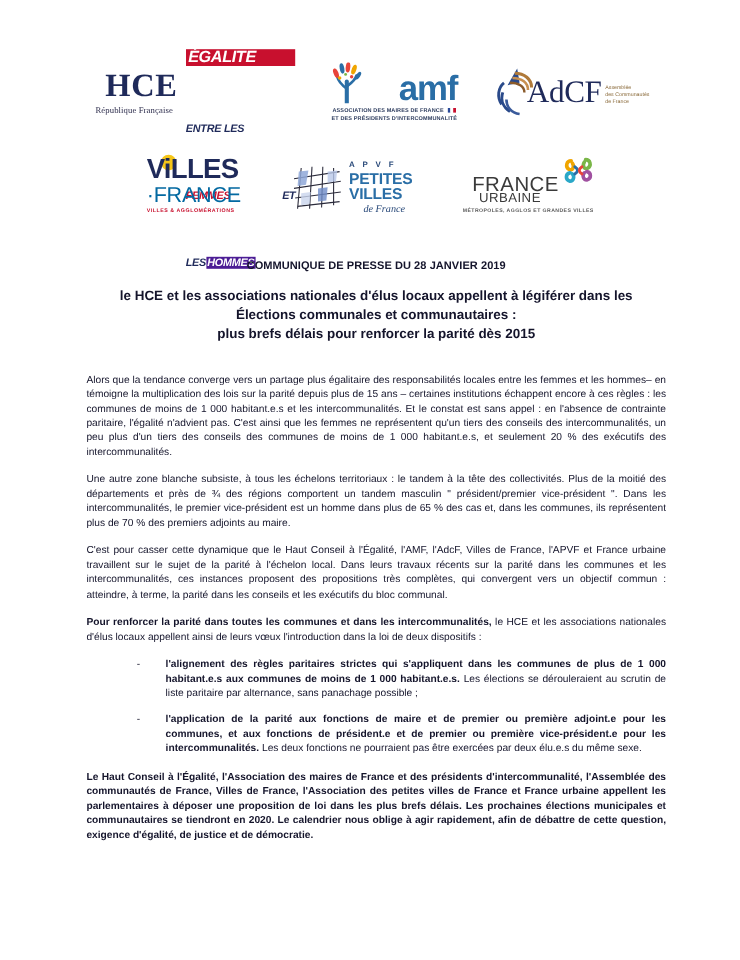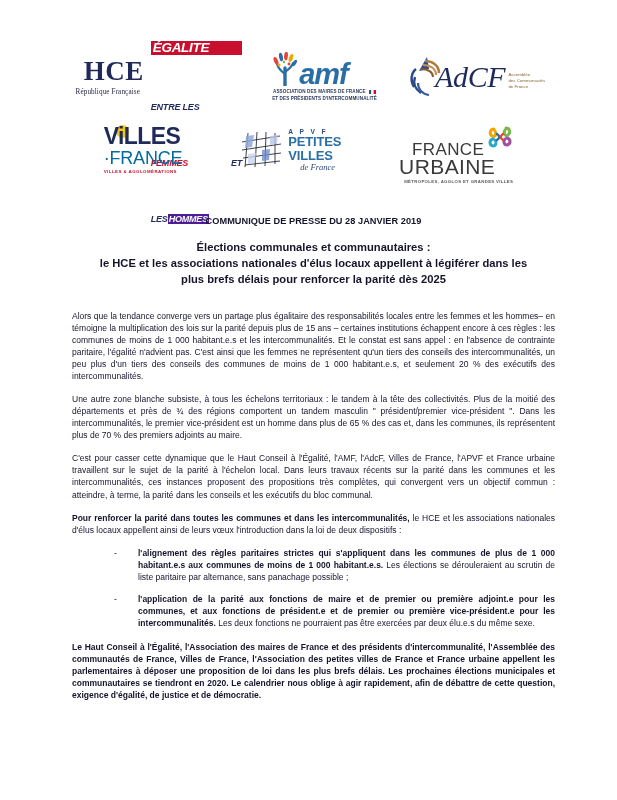--- a/index.html
+++ b/index.html
@@ -25,21 +25,21 @@
   
   .logo-banner {
     padding: 40px 40px 8px 40px;
   }
   .logo-row {
     display: flex;
     align-items: center;
     justify-content: center;
   }
   .logo-row-1 { gap: 30px; height: 74px; }
-  .logo-row-2 { gap: 58px; height: 56px; margin-top: 8px; }
+  .logo-row-2 { gap: 42px; height: 56px; margin-top: 8px; align-items: flex-end; }
   .logo-cell {
     display: flex;
     align-items: center;
     justify-content: center;
   }
 
   
   .hce-logo { display: flex; align-items: center; gap: 7px; }
   .hce-left { text-align: center; }
   .hce-mark {
@@ -102,21 +102,21 @@
     font-size: 9px; margin-top: 0px; letter-spacing: -0.2px;
   }
   .hce-l6 .blue { color: #1f2a5a; }
   .hce-l6 .redbox {
     background: #4c1d95; color: #ffffff; padding: 0 1px;
   }
 
   
   .amf-logo { text-align: center; }
   .amf-main {
-    display: flex; align-items: flex-end; justify-content: flex-start; gap: 1px; font-style: italic;
+    display: flex; align-items: flex-end; justify-content: space-between; gap: 1px;
   }
   .amf-tree { width: 26px; height: 34px; }
   .amf-word {
     font-family: "Liberation Sans", sans-serif;
     font-weight: bold;
     font-size: 29px;
     color: #2a6ea6;
     line-height: 0.85;
     letter-spacing: -1px;
   }
@@ -131,25 +131,24 @@
   .amf-flag { display: inline-block; width: 7px; height: 4px; vertical-align: middle; margin-left: 2px;}
 
   
   .adcf-logo { display: flex; align-items: center; position: relative; }
   .adcf-swirl { width: 34px; height: 44px; }
   .adcf-txt {
     display: flex; align-items: flex-end; margin-left: -6px;
   }
   .adcf-word {
     font-family: "Liberation Serif", serif;
-    font-size: 30px;
+    font-size: 26px;
     color: #1f2a5a;
     line-height: 1;
     letter-spacing: -0.3px;
-    font-style: italic;
   }
   .adcf-sub {
     font-family: "Liberation Sans", sans-serif;
     font-size: 4.4px;
     color: #8a6a3a;
     line-height: 1.4;
     margin-left: 3px;
     margin-bottom: 2px;
   }
 
@@ -224,26 +223,26 @@
     font-family: "Liberation Sans", sans-serif;
     font-size: 17px;
     color: #3a3a3a;
     letter-spacing: 0.4px;
     line-height: 1;
     margin-top: 24px;
   }
   .fu-knot { width: 26px; height: 24px; }
   .fu-w2 {
     font-family: "Liberation Sans", sans-serif;
-    font-size: 21px;
+    font-size: 11px;
     color: #3a3a3a;
     letter-spacing: 0.4px;
     line-height: 1;
     margin-top: -2px;
-    margin-right: 18px;
+    margin-right: 44px;
   }
   .fu-sub {
     font-size: 4.3px;
     font-weight: bold;
     color: #5a5a5a;
     letter-spacing: 0.35px;
     margin-top: 2px;
   }
 
   
@@ -458,23 +457,23 @@
       </div>
 
     </div>
   </div>
 
   <div class="doc">
 
     <div class="kicker">COMMUNIQUE DE PRESSE DU 28 JANVIER 2019</div>
 
     <div class="headline">
+      <div>le HCE et les associations nationales d'élus locaux appellent à légiférer dans les</div>
       <div>Élections communales et communautaires :</div>
-      <div>le HCE et les associations nationales d'élus locaux appellent à légiférer dans les</div>
-      <div>plus brefs délais pour renforcer la parité dès 2025</div>
+      <div>plus brefs délais pour renforcer la parité dès 2015</div>
     </div>
 
     <div class="body-block">
 
       <p class="para">Alors que la tendance converge vers un partage plus égalitaire des responsabilités locales entre les femmes et les hommes– en témoigne la multiplication des lois sur la parité depuis plus de 15 ans – certaines institutions échappent encore à ces règles : les communes de moins de 1 000 habitant.e.s et les intercommunalités. Et le constat est sans appel : en l'absence de contrainte paritaire, l'égalité n'advient pas. C'est ainsi que les femmes ne représentent qu'un tiers des conseils des intercommunalités, un peu plus d'un tiers des conseils des communes de moins de 1 000 habitant.e.s, et seulement 20 % des exécutifs des intercommunalités.</p>
 
       <p class="para">Une autre zone blanche subsiste, à tous les échelons territoriaux : le tandem à la tête des collectivités. Plus de la moitié des départements et près de ¾ des régions comportent un tandem masculin " président/premier vice-président ". Dans les intercommunalités, le premier vice-président est un homme dans plus de 65 % des cas et, dans les communes, ils représentent plus de 70 % des premiers adjoints au maire.</p>
 
       <p class="para">C'est pour casser cette dynamique que le Haut Conseil à l'Égalité, l'AMF, l'AdcF, Villes de France, l'APVF et France urbaine travaillent sur le sujet de la parité à l'échelon local. Dans leurs travaux récents sur la parité dans les communes et les intercommunalités, ces instances proposent des propositions très complètes, qui convergent vers un objectif commun : atteindre, à terme, la parité dans les conseils et les exécutifs du bloc communal.</p>
 

